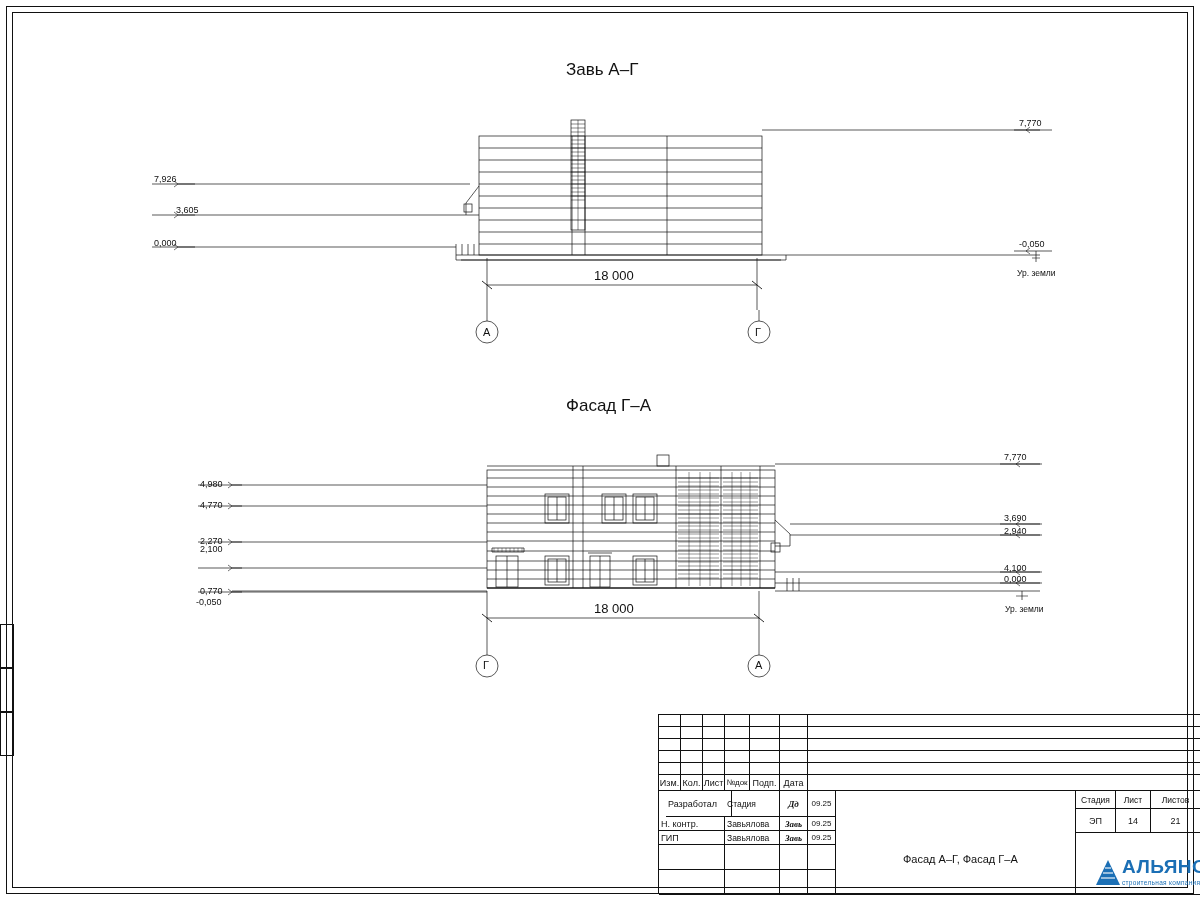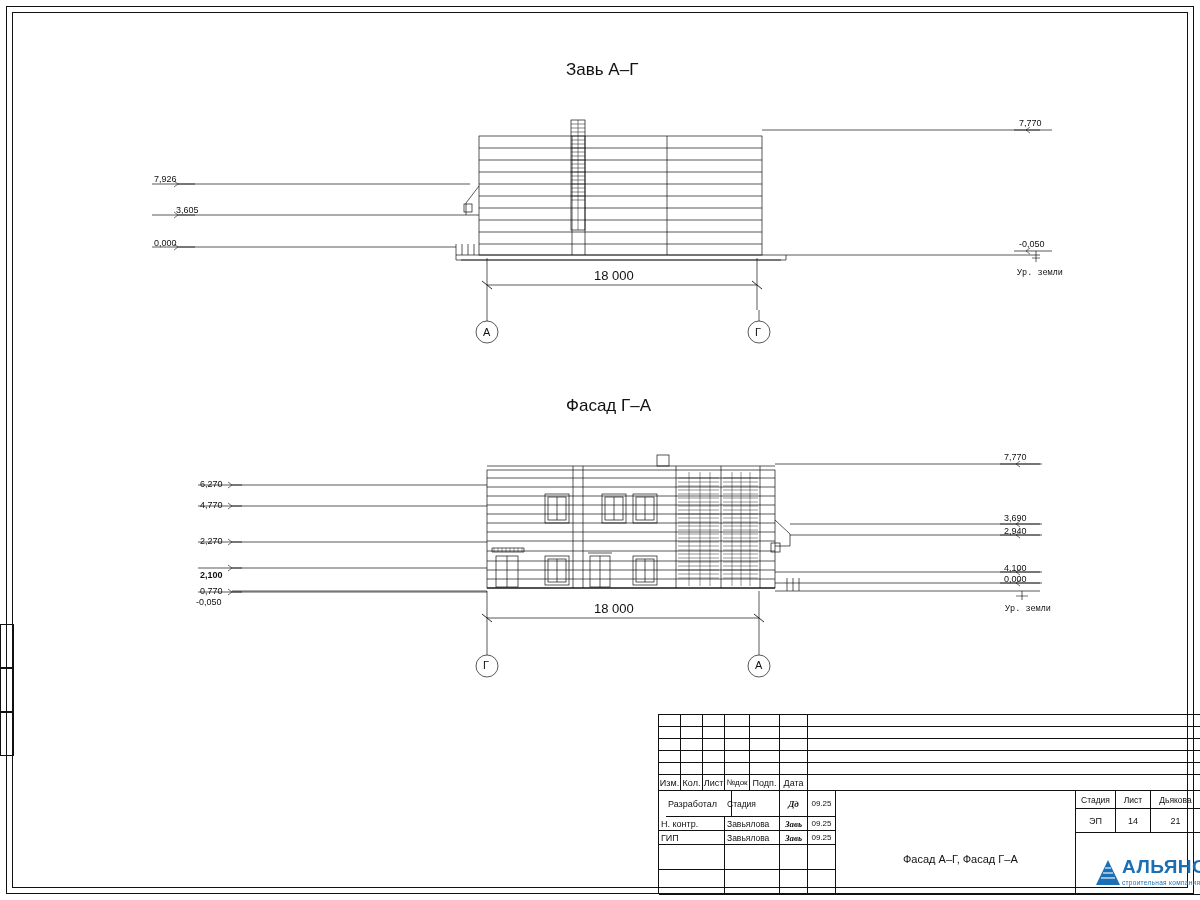--- a/index.html
+++ b/index.html
@@ -7,21 +7,21 @@
   #sheet{position:relative;width:1200px;height:900px;}
 
   .frame-outer{position:absolute;left:6px;top:6px;width:1188px;height:888px;border:1px solid #111;box-sizing:border-box;}
   .frame-inner{position:absolute;left:12px;top:12px;width:1176px;height:876px;border:1px solid #111;box-sizing:border-box;}
   .left-stub{position:absolute;border:1px solid #111;box-sizing:border-box;}
 
   .lbl{position:absolute;white-space:nowrap;font-size:9px;letter-spacing:.2px;}
   .title{position:absolute;white-space:nowrap;font-size:17px;}
   .dimtxt{position:absolute;white-space:nowrap;font-size:13px;}
   .lvl{position:absolute;white-space:nowrap;font-size:9px;}
-  .ur{position:absolute;white-space:nowrap;font-size:8.5px;font-family:Liberation Mono, monospace;}
+  .ur{position:absolute;white-space:nowrap;font-size:8.5px;}
 
   svg{position:absolute;left:0;top:0;width:1200px;height:900px;pointer-events:none;}
 
   
   .tb{position:absolute;border-left:1px solid #111;border-top:1px solid #111;box-sizing:border-box;}
   .tb .cell{position:absolute;border-right:1px solid #111;border-bottom:1px solid #111;box-sizing:border-box;font-size:9px;display:flex;align-items:center;padding-left:2px;overflow:hidden;white-space:nowrap;}
   .tb .cell.c{justify-content:center;padding-left:0;}
   .sig{font-family:"Liberation Serif",serif;font-style:italic;font-weight:bold;font-size:11px;}
   .logo-txt{position:absolute;white-space:nowrap;}
   .brand{font-size:19px;font-weight:bold;color:#1b6fb5;letter-spacing:.5px;}
@@ -50,24 +50,24 @@
   <div class="lbl" style="left:483px;top:659px;font-size:11px;">Г</div>
   <div class="lbl" style="left:755px;top:659px;font-size:11px;">А</div>
 
   <div class="lvl" style="left:154px;top:174px;">7,926</div>
   <div class="lvl" style="left:154px;top:205px;margin-left:22px;">3,605</div>
   <div class="lvl" style="left:154px;top:238px;">0,000</div>
   <div class="lvl" style="left:1019px;top:118px;">7,770</div>
   <div class="lvl" style="left:1019px;top:239px;">-0,050</div>
   <div class="ur" style="left:1017px;top:268px;">Ур. земли</div>
 
-  <div class="lvl" style="left:200px;top:479px;">6,270</div>
+  <div class="lvl" style="left:200px;top:479px;">4,980</div>
   <div class="lvl" style="left:200px;top:500px;">4,770</div>
   <div class="lvl" style="left:200px;top:536px;">2,270</div>
-  <div class="lvl" style="left:200px;top:570px;font-weight:bold;">2,100</div>
+  <div class="lvl" style="left:200px;top:544px;">2,100</div>
   <div class="lvl" style="left:200px;top:586px;text-align:center;">0,770</div>
   <div class="lvl" style="left:196px;top:597px;">-0,050</div>
 
   <div class="lvl" style="left:1004px;top:452px;">7,770</div>
   <div class="lvl" style="left:1004px;top:513px;">3,690</div>
   <div class="lvl" style="left:1004px;top:526px;">2,940</div>
   <div class="lvl" style="left:1004px;top:563px;">4,100</div>
   <div class="lvl" style="left:1004px;top:574px;">0,000</div>
   <div class="ur" style="left:1005px;top:604px;">Ур. земли</div>
 
@@ -401,21 +401,21 @@
     <div class="cell c" style="left:121px;top:60px;width:28px;height:16px;">Дата</div>
     <div class="cell" style="left:149px;top:60px;width:393px;height:16px;"></div>
 
     <div class="cell" style="left:0;top:76px;width:66px;height:26px;margin-left:7px;">Разработал</div>
     <div class="cell" style="left:66px;top:76px;width:55px;height:26px;font-size:8.5px;">Стадия</div>
     <div class="cell c sig" style="left:121px;top:76px;width:28px;height:26px;">Дд</div>
     <div class="cell c" style="left:149px;top:76px;width:28px;height:26px;font-size:8px;">09.25</div>
     <div class="cell" style="left:177px;top:76px;width:240px;height:104px;justify-content:center;"></div>
     <div class="cell c" style="left:417px;top:76px;width:40px;height:18px;font-size:8.5px;">Стадия</div>
     <div class="cell c" style="left:457px;top:76px;width:35px;height:18px;font-size:8.5px;">Лист</div>
-    <div class="cell c" style="left:492px;top:76px;width:50px;height:18px;font-size:8.5px;">Дьякова</div>
+    <div class="cell c" style="left:492px;top:76px;width:50px;height:18px;font-size:8.5px;">Листов</div>
     <div class="cell c" style="left:417px;top:94px;width:40px;height:24px;">ЭП</div>
     <div class="cell c" style="left:457px;top:94px;width:35px;height:24px;">14</div>
     <div class="cell c" style="left:492px;top:94px;width:50px;height:24px;">21</div>
 
     <div class="cell" style="left:0;top:102px;width:66px;height:14px;">Н. контр.</div>
     <div class="cell" style="left:66px;top:102px;width:55px;height:14px;font-size:8.5px;">Завьялова</div>
     <div class="cell c sig" style="left:121px;top:102px;width:28px;height:14px;font-size:9px;">Завь</div>
     <div class="cell c" style="left:149px;top:102px;width:28px;height:14px;font-size:8px;">09.25</div>
 
     <div class="cell" style="left:0;top:116px;width:66px;height:14px;">ГИП</div>

